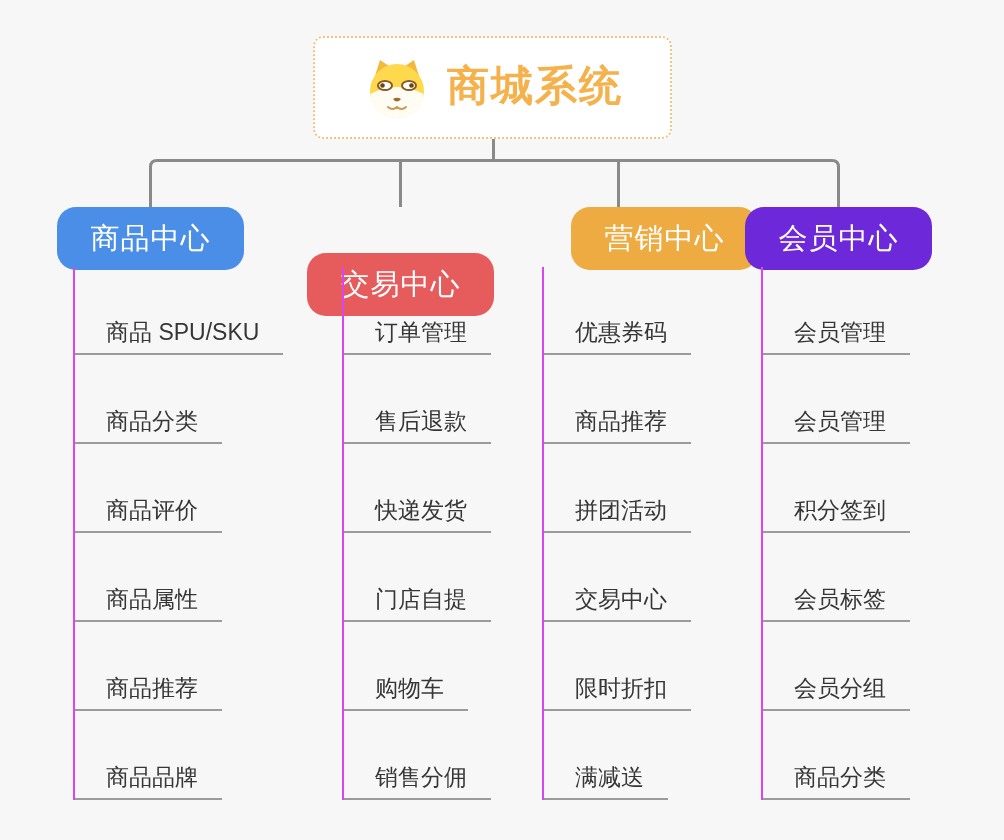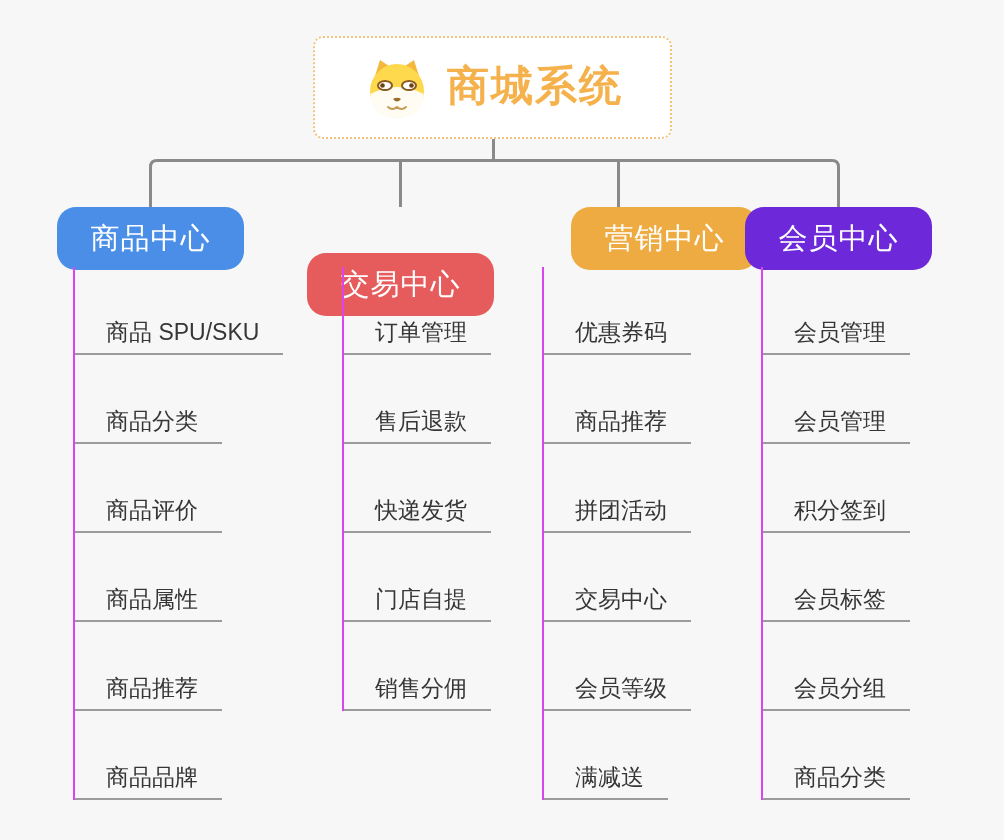--- a/index.html
+++ b/index.html
@@ -156,39 +156,42 @@
     <li>
         <span class="topic">售后退款</span>
       </li>
     <li>
         <span class="topic">快递发货</span>
       </li>
     <li>
         <span class="topic">门店自提</span>
       </li>
     <li>
+        <span class="topic">购物车</span>
+      </li>
+    <li>
         <span class="topic">销售分佣</span>
       </li>
   </ul>
 
   <ul class="children ch2">
     <li>
         <span class="topic">优惠券码</span>
       </li>
     <li>
         <span class="topic">商品推荐</span>
       </li>
     <li>
         <span class="topic">拼团活动</span>
       </li>
     <li>
         <span class="topic">交易中心</span>
       </li>
     <li>
-        <span class="topic">会员等级</span>
+        <span class="topic">限时折扣</span>
       </li>
     <li>
         <span class="topic">满减送</span>
       </li>
   </ul>
 
   <ul class="children ch3">
     <li>
         <span class="topic">会员管理</span>
       </li>

